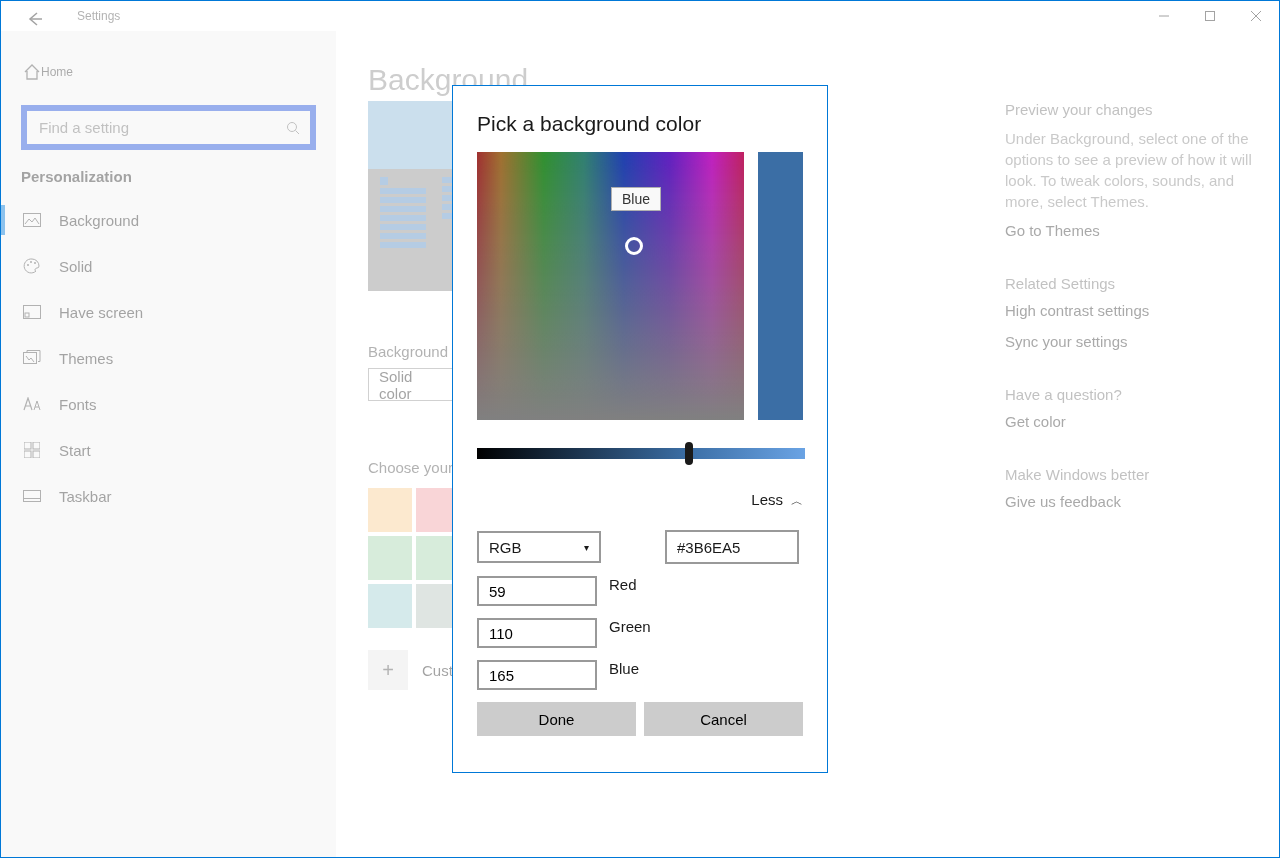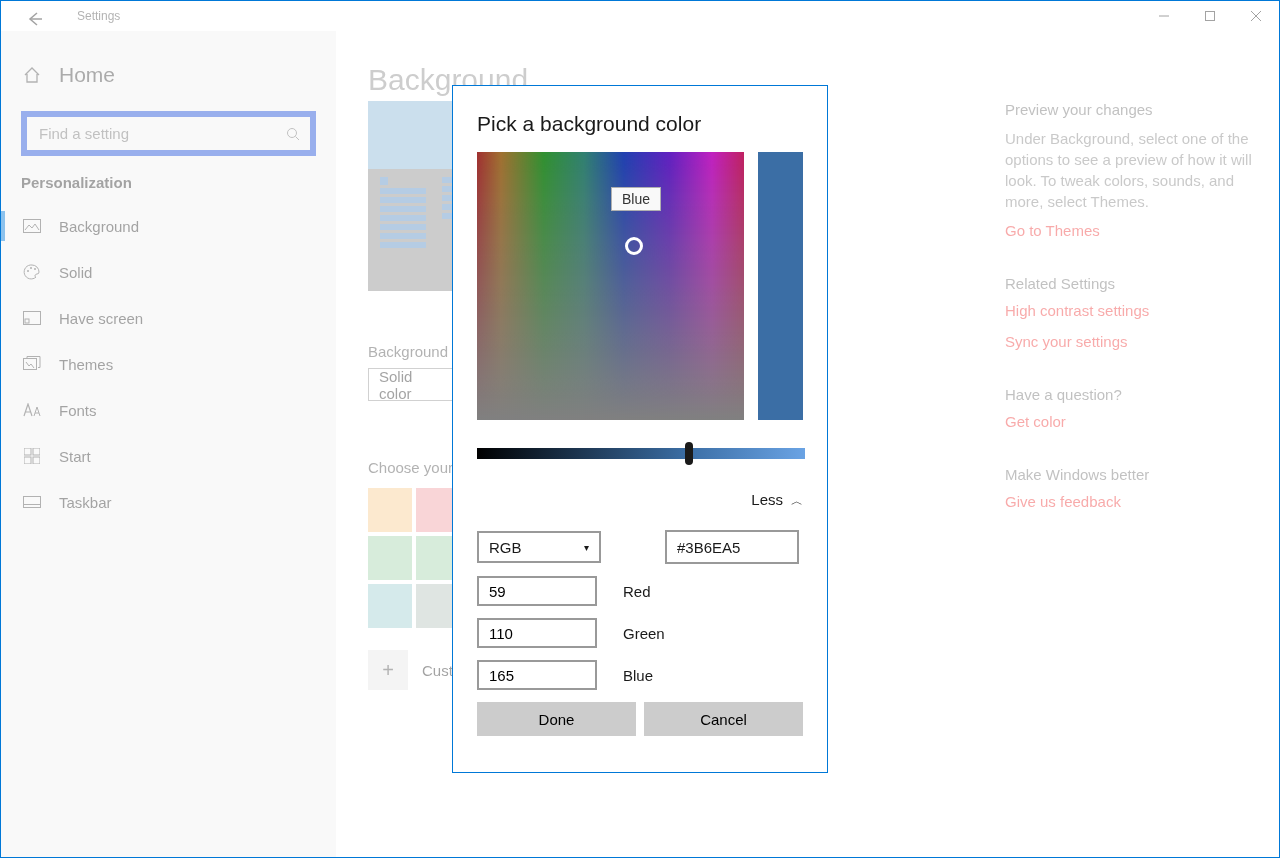--- a/index.html
+++ b/index.html
@@ -3,21 +3,21 @@
 <meta charset="utf-8">
 <style>
 html,body{margin:0;padding:0;height:100%;font-family:"Segoe UI",Arial,sans-serif;font-size:15px;color:#1a1a1a;background:#fff;overflow:hidden;}
 .window{width:1280px;height:858px;border:1px solid #0078d7;box-sizing:border-box;display:flex;flex-direction:column;position:relative;background:#fff;}
 .titlebar{height:30px;display:flex;align-items:center;justify-content:flex-end;padding:0;}
 .titlebar .ttl{position:absolute;left:76px;top:8px;font-size:12px;color:#555;}
 .titlebar .ctl{width:46px;height:30px;display:flex;align-items:center;justify-content:center;color:#333;}
 .back{position:absolute;left:26px;top:10px;font-size:14px;color:#333;}
 .body{flex:1;display:flex;min-height:0;}
 .sidebar{width:335px;background:#f2f2f2;box-sizing:border-box;padding:0; color:#454545;}
-.home{display:flex;align-items:center;gap:18px;padding:12px 22px;font-size:21px;margin-top:20px;}
+.home{display:flex;align-items:center;padding:12px 22px;font-size:12px;margin-top:20px;}
 .search{margin:12px 20px 18px;height:33px;border:6px solid #1d4ed8;display:flex;align-items:center;padding:0 10px;justify-content:space-between;color:#666;}
 .search input{border:0;background:transparent;outline:none;font-size:15px;width:220px;color:#555;}
 .cat{padding:0 20px 4px;font-size:15px;font-weight:600;color:#333;margin-bottom:8px;}
 .nav-item{display:flex;align-items:center;gap:18px;padding:14px 22px;font-size:15px;color:#333;}
 .nav-item.active{position:relative;}
 .nav-item.active::before{content:"";position:absolute;left:0;top:8px;bottom:8px;width:4px;background:#0078d7;}
 .nav-ico{width:18px;height:18px;display:flex;align-items:center;justify-content:center;color:#555;}
 .main{flex:1;padding:20px 32px;position:relative;color:#333;}
 .page-title{font-size:30px;font-weight:350;color:#919191;margin:12px 0 8px;}
 .moni{width:270px;height:190px;background:#8e8e8e;margin-top:-4px;}
@@ -30,42 +30,42 @@
 .bgsel{margin-top:8px;height:33px;width:92px;border:1px solid #999;padding:4px 10px;display:flex;align-items:center;color:#333;box-sizing:border-box;}
 .choose{margin-top:58px;font-size:15px;color:#555;}
 .swatches{margin-top:12px;display:flex;flex-direction:column;gap:4px;}
 .srow{display:flex;gap:4px;}
 .sw{width:44px;height:44px;}
 .custom{margin-top:22px;display:flex;align-items:center;gap:14px;}
 .plus{width:40px;height:40px;background:#e6e6e6;display:flex;align-items:center;justify-content:center;color:#555;font-size:20px;}
 .right{position:absolute;left:1004px;top:100px;width:250px;font-size:15px;}
 .right h4{font-size:15px;font-weight:400;color:#777;margin:0 0 10px;}
 .right p{color:#888;margin:0 0 10px;line-height:1.4;}
-.link{color:#ef4444;margin-bottom:36px;display:block;}
+.link{color:#404040;margin-bottom:36px;display:block;}
 .link.tight{margin-bottom:14px;}
 .overlay{position:absolute;left:0;top:0;right:0;bottom:0;background:rgba(255,255,255,0.55);pointer-events:none;}
 .picker{position:absolute;left:451px;top:84px;width:376px;height:688px;background:#fff;border:1px solid #0078d7;box-sizing:border-box;padding:18px 24px 16px;display:flex;flex-direction:column;}
 .picker h2{font-size:21px;font-weight:400;margin:8px 0 16px;}
 .cpbody{display:flex;gap:14px;}
 .gradient{width:268px;height:268px;position:relative;background:
  linear-gradient(to bottom, rgba(128,128,128,0) 0%, rgba(128,128,128,1) 100%),
  linear-gradient(to right, #a03030 0%, #a07030 9%, #309030 25%, #308070 40%, #2040b0 55%, #6020c0 72%, #c020c0 88%, #c02060 100%);
  background-blend-mode:normal;}
 .gradient .tip{position:absolute;left:134px;top:35px;background:#f9f9f9;border:1px solid #b0b0b0;padding:3px 10px;font-size:14px;color:#333;}
 .gradient .cursor{position:absolute;left:148px;top:85px;width:18px;height:18px;border:3px solid #fff;border-radius:50%;box-sizing:border-box;}
 .vprev{width:45px;height:268px;background:#3b6ea5;}
 .lightslider{margin-top:28px;width:328px;height:11px;background:linear-gradient(to right,#000,#3b6ea5 64%,#6aa3e4);position:relative;}
 .lightslider .thumb{position:absolute;left:208px;top:-6px;width:8px;height:23px;background:#1a1a1a;border-radius:4px;}
 .less{margin-top:32px;text-align:right;font-size:15px;}
 .less span.chev{font-size:12px;margin-left:8px;}
 .rgbrow{display:flex;align-items:center;gap:12px;margin-top:20px;}
 .sel{width:124px;height:32px;border:2px solid #999;padding:0 10px;display:flex;align-items:center;justify-content:space-between;box-sizing:border-box;}
 .sel .dd{font-size:10px;}
 .hex{width:134px;height:32px;border:2px solid #999;padding:15px 10px;display:flex;align-items:center;margin-left:52px;box-sizing:border-box;}
-.numrow{display:flex;align-items:center;gap:26px;margin-top:12px;}
+.numrow{display:flex;gap:12px;margin-top:12px;}
 .numrow input{width:120px;height:30px;border:2px solid #999;padding:0 10px;font-size:15px;outline:none;box-sizing:border-box;background:#fff;font-family:inherit;}
 .btns{display:flex;gap:8px;margin-top:12px;}
 .btns button{flex:1;height:34px;background:#ccc;border:0;font-size:15px;font-family:inherit;}
 svg{display:block;}
 </style>
 </head>
 <body>
 
 <div class="window">
   <span class="back">

